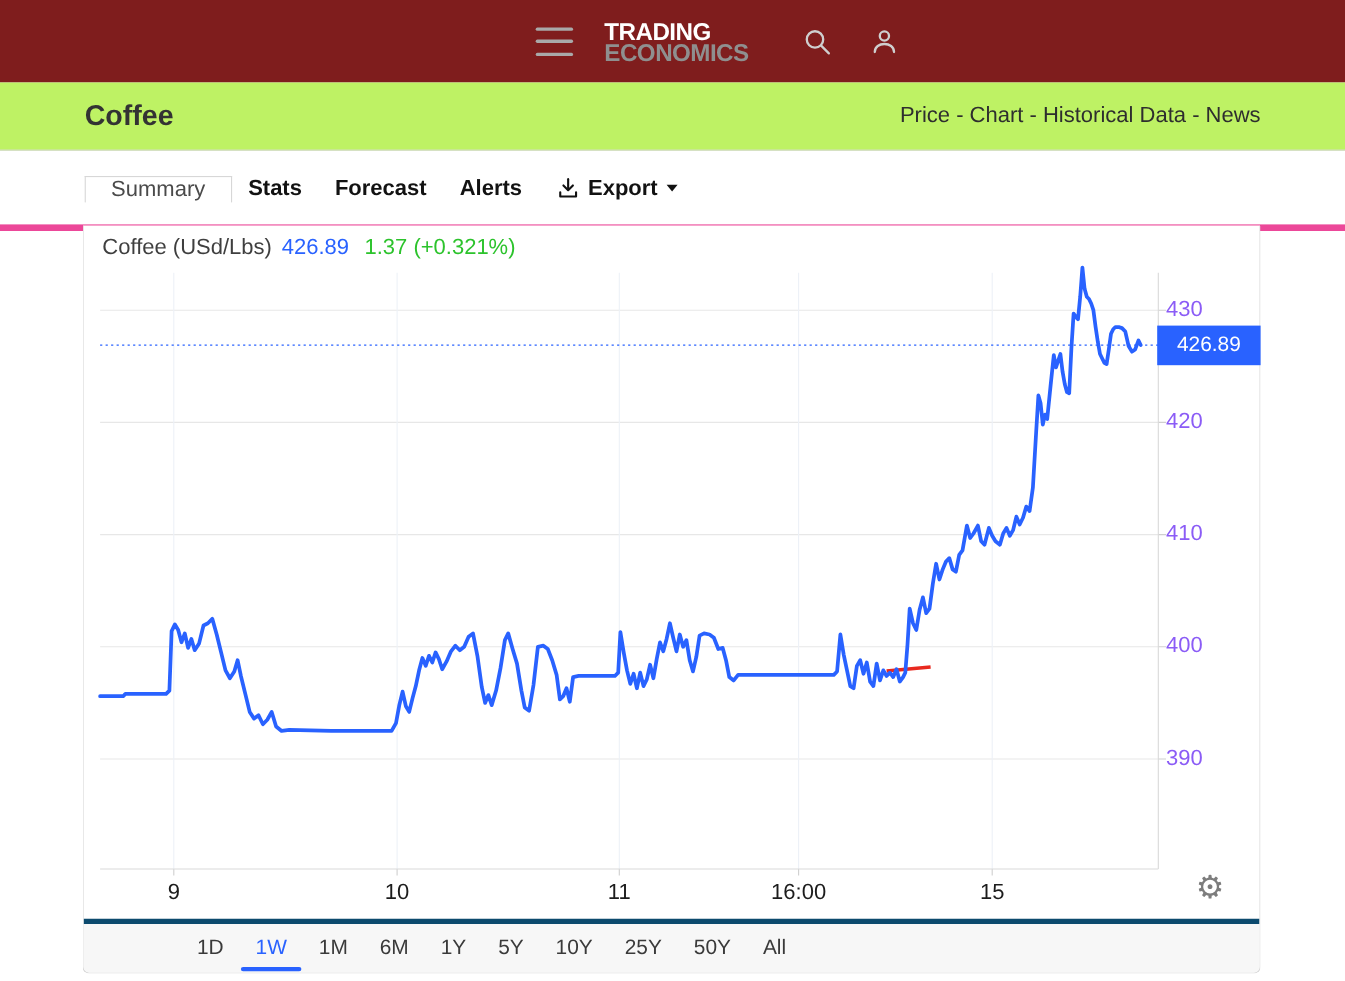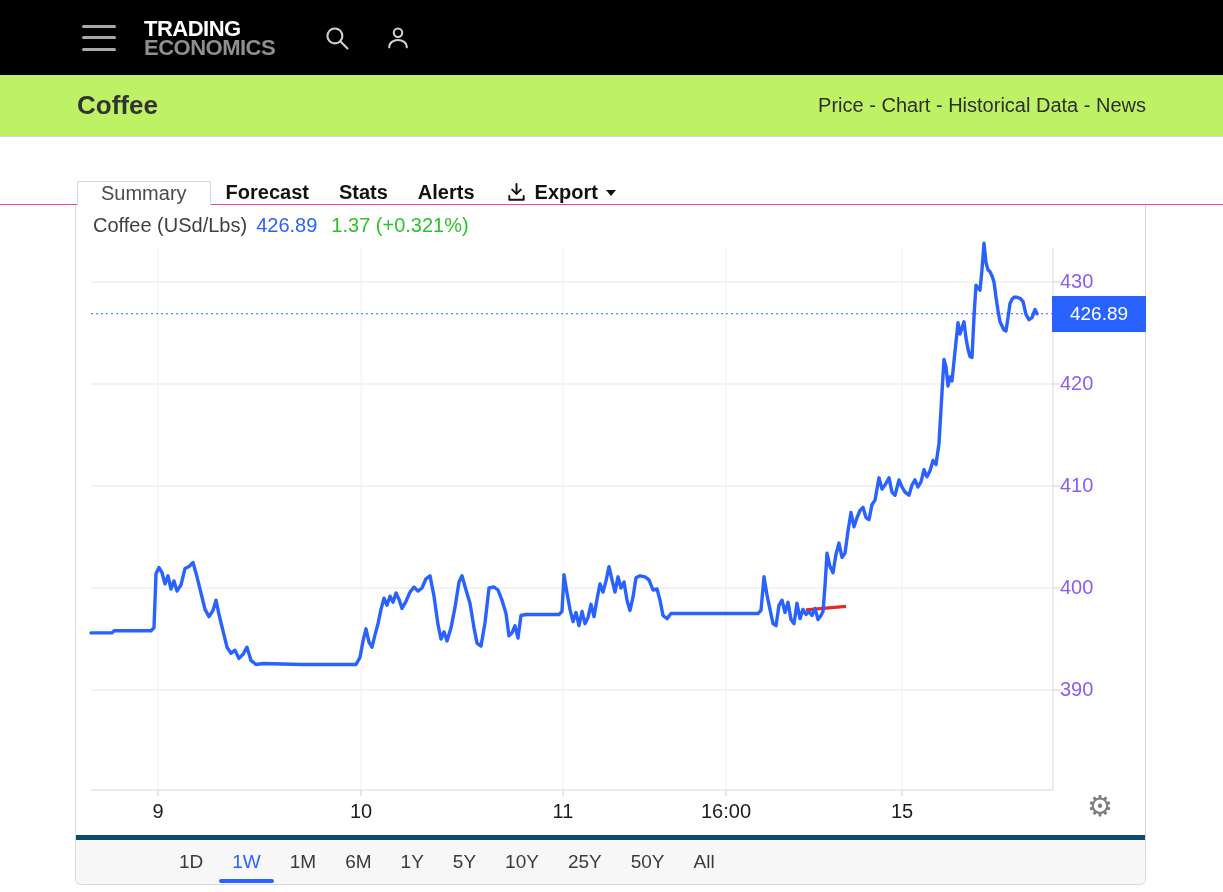--- a/index.html
+++ b/index.html
@@ -1,38 +1,38 @@
 <!DOCTYPE html>
 <html><head>
 <meta charset="utf-8">
 <style>
   html,body{margin:0;padding:0;background:#fff;font-family:"Liberation Sans",sans-serif;}
   .page{position:relative;width:1223px;height:892px;background:#fff;overflow:hidden;}
 
   
-  .nav{position:absolute;left:0;top:0;width:1223px;height:75px;background:#000000;display:flex;align-items:center;box-sizing:border-box;padding-left:82px;}
+  .nav{position:absolute;left:0;top:0;width:1223px;height:75px;background:#7f1d1d;display:flex;align-items:center;box-sizing:border-box;padding-left:82px;justify-content:center;}
   .hamburger{width:34px;height:26px;display:flex;flex-direction:column;justify-content:space-between;cursor:pointer;}
   .hamburger span{display:block;height:3px;border-radius:2px;background:#a9a9a9;}
   .brand{margin-left:28px;display:flex;flex-direction:column;line-height:19px;cursor:pointer;}
   .brand .l1{color:#fff;font-weight:bold;font-size:22px;letter-spacing:-0.5px;}
   .brand .l2{color:#8f8f8f;font-weight:bold;font-size:22px;letter-spacing:-0.5px;}
   .navlinks{display:flex;gap:44px;margin-left:168px;}
   .navlinks a{color:#d4d4d4;font-size:23px;text-decoration:none;cursor:pointer;}
   .nav-icon{margin-left:48px;cursor:pointer;flex:none;}
   .nav-icon.user{margin-left:33px;}
 
   
   .subheader{position:absolute;left:0;top:75px;width:1223px;height:62px;background:#bef264;border-bottom:1px solid #d9d9d9;box-sizing:border-box;display:flex;align-items:center;justify-content:space-between;padding:0 77px;}
   .subheader h1{margin:0;font-size:26px;color:#333;font-weight:bold;}
   .sublinks{font-size:20px;color:#2e2e2e;}
   .sublinks .lnk{cursor:pointer;}
   .sublinks .sep{white-space:pre;}
 
   
-  .tabrow{position:absolute;left:0;top:138px;width:1223px;height:66px;background:#fff;border-bottom:1px solid #ec4899;box-sizing:content-box;display:flex;align-items:flex-end;}
+  .tabrow{position:absolute;left:0;top:138px;width:1223px;height:66px;background:#fff;border-bottom:6px solid #ec4899;box-sizing:content-box;display:flex;align-items:center;}
   .tab{display:flex;align-items:center;font-size:20px;cursor:pointer;}
   .tab.active{margin-left:77px;padding:0 23px;color:#4a4a4a;background:#fff;border:1px solid #d7d7d7;border-bottom:none;margin-bottom:-1px;}
   .tab.plain{padding:0 15px;color:#121212;font-weight:bold;}
   .tab .dl-icon{margin-right:7px;}
   .caret{width:0;height:0;border-left:5px solid transparent;border-right:5px solid transparent;border-top:6px solid #111;margin-left:8px;}
 
   
   .card{position:absolute;left:75px;top:205px;width:1069px;height:679px;background:#fff;border-left:1px solid #d9d9d9;border-right:1px solid #d9d9d9;border-bottom:1px solid #d9d9d9;border-radius:0 0 6px 6px;}
   .legend{position:absolute;left:17px;top:9px;font-size:20px;z-index:3;white-space:nowrap;}
   .legend .lname{color:#3f3f3f;margin-top:32px;}
@@ -77,22 +77,22 @@
 
   <div class="subheader">
     <h1>Coffee</h1>
     <div class="sublinks">
       <span class="lnk">Price</span><span class="sep"> - </span><span class="lnk">Chart</span><span class="sep"> - </span><span class="lnk">Historical Data</span><span class="sep"> - </span><span class="lnk">News</span>
     </div>
   </div>
 
   <div class="tabrow">
     <div class="tab active">Summary</div>
+    <div class="tab plain">Stats</div>
     <div class="tab plain">Forecast</div>
-    <div class="tab plain">Stats</div>
     <div class="tab plain">Alerts</div>
     <div class="tab plain">
       <svg class="dl-icon" width="23" height="23" viewBox="0 0 24 24" fill="none" stroke="#111" stroke-width="2" stroke-linecap="round" stroke-linejoin="round">
         <line x1="12" y1="3" x2="12" y2="13"></line>
           <polyline points="7.5,9 12,13.5 16.5,9"></polyline>
           <path d="M4.5 15.5v4h15v-4"></path>
       </svg>
       <span>Export</span>
       <i class="caret"></i>
     </div>

